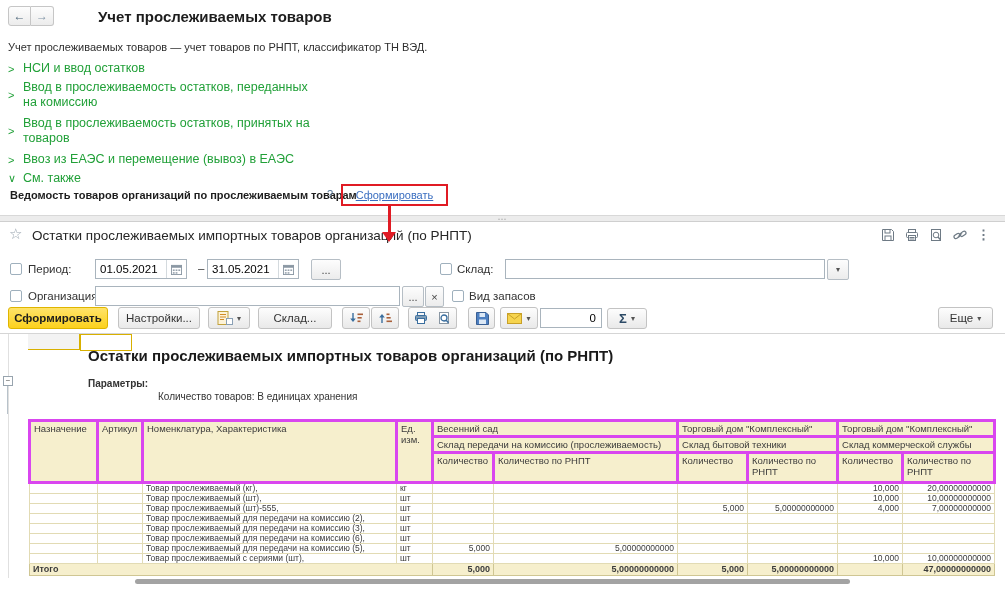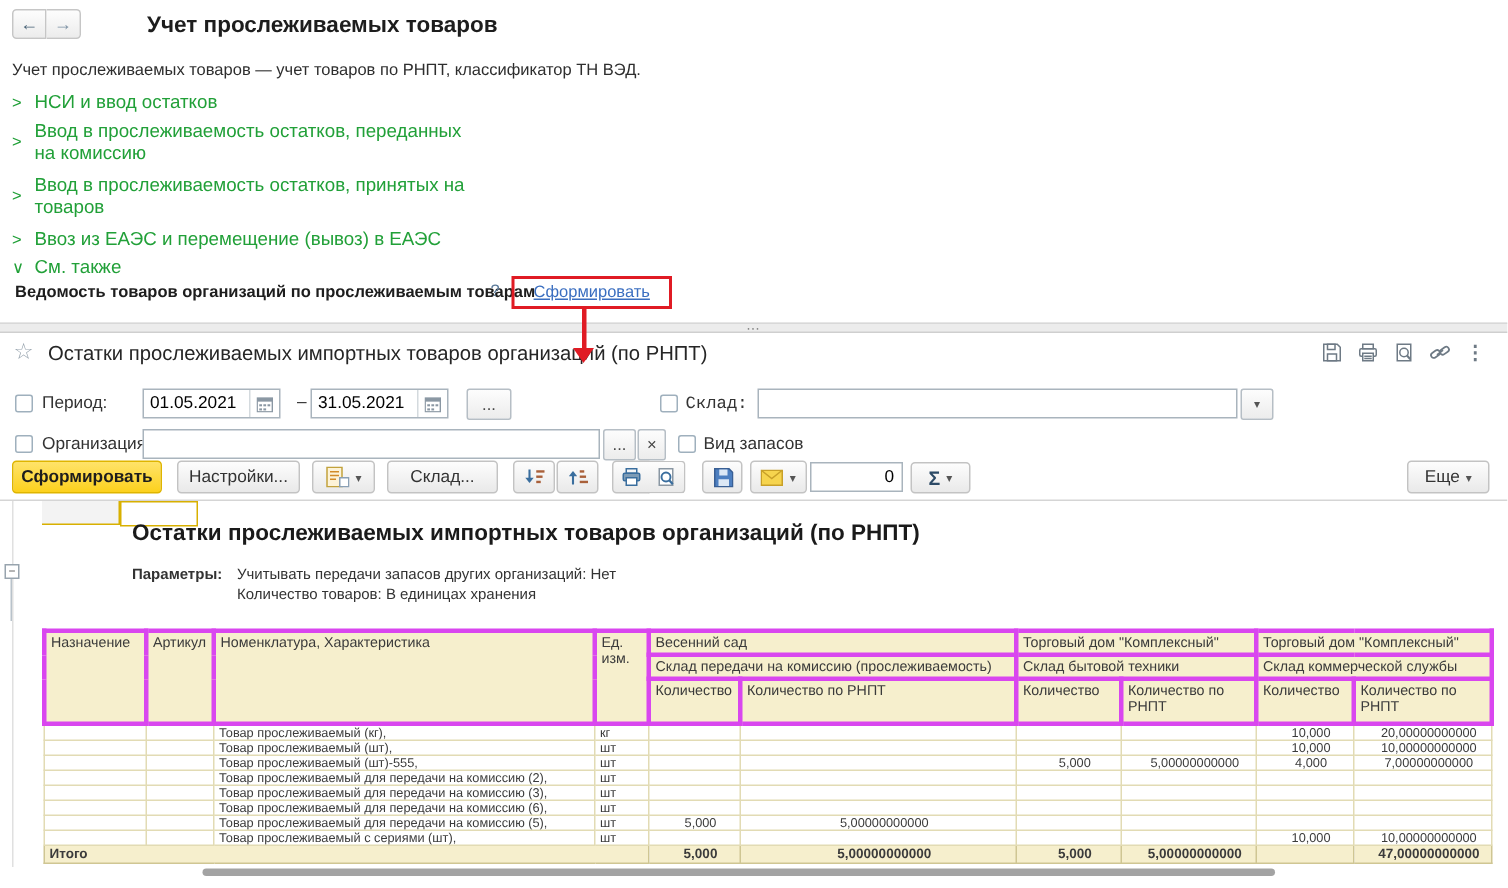--- a/index.html
+++ b/index.html
@@ -95,21 +95,21 @@
 
   table.rep { position: absolute; left: 28px; top: 85px; width: 965px; border-collapse: collapse; table-layout: fixed; }
   table.rep th {
     background: #f6efcd; border: 3px solid #d946ef; font-weight: normal; font-size: 9.5px;
     text-align: left; vertical-align: top; padding: 1px 3px; color: #3b3b3b; line-height: 11px;
   }
   table.rep td {
     border: 1px solid #e2dbb4; font-size: 8.5px; line-height: 9px; height: 9px;
     padding: 0 3px; color: #3b3b3b; white-space: nowrap; overflow: hidden;
   }
-  table.rep td.num { text-align: center; padding-left: 11px; }
+  table.rep td.num { text-align: right; padding-left: 11px; }
   table.rep tr.total td {
     background: #f6efcd; border-color: #cfc693; font-weight: bold; font-size: 9px; height: 12px;
   }
   .hrow1 th { height: 16px; } .hrow2 th { height: 16px; } .hrow3 th { height: 30px; }
   .scrollbar { position: absolute; left: 135px; top: 245px; width: 715px; height: 5px; background: #a3a3a3; border-radius: 3px; cursor: pointer; }
 </style>
 </head>
 <body>
 
 <div class="abs nav-group">
@@ -221,21 +221,21 @@
           <rect x="8" y="6" width="2" height="1.5"></rect>
           <rect x="2" y="9" width="2" height="1.5"></rect>
           <rect x="5" y="9" width="2" height="1.5"></rect>
         </g>
       </svg>
   </span>
 </div>
 <div class="abs mini-btn" style="left:311px;top:259px;width:30px;height:21px;">...</div>
 
 <div class="abs checkbox" style="left:440px;top:263px;"></div>
-<div class="abs flt-label" style="left:457px;top:263px;font-family:Liberation Mono, monospace;">Склад:</div>
+<div class="abs flt-label" style="left:457px;top:263px;">Склад:</div>
 <input class="abs inp" style="left: 505px; top: 259px; width: 320px;">
 <div class="abs mini-btn" style="left:827px;top:259px;width:22px;height:21px;">
   <span class="caret" style="margin:0;">▾</span>
 </div>
 
 <div class="abs checkbox" style="left:10px;top:290px;"></div>
 <div class="abs flt-label" style="left:28px;top:290px;">Организация:</div>
 <input class="abs inp" style="left: 95px; top: 286px; width: 305px;">
 <div class="abs mini-btn" style="left:402px;top:286px;width:22px;height:21px;">...</div>
 <div class="abs mini-btn" style="left:425px;top:286px;width:19px;height:21px;">×</div>
@@ -314,21 +314,20 @@
 <div class="abs sheet">
   <div class="vline" style="left:8px;top:0;height:244px;"></div>
   <div class="vline" style="left:28px;top:0;height:16px;"></div>
   <div class="sel-cell-a"></div>
   <div class="sel-cell-b"></div>
 
   <div class="sheet-title">Остатки прослеживаемых импортных товаров организаций (по РНПТ)</div>
   <div class="grp-box">−</div>
   <div class="grp-line"></div>
   <div class="params-label">Параметры:</div>
-  <div class="param-val" style="top:44px;">Учитывать передачи запасов других организаций: Нет</div>
   <div class="param-val" style="top:57px;">Количество товаров: В единицах хранения</div>
 
   <table class="rep">
     <colgroup>
       <col style="width:68px">
         <col style="width:45px">
         <col style="width:254px">
         <col style="width:36px">
       <col style="width:61px">
         <col style="width:184px">

